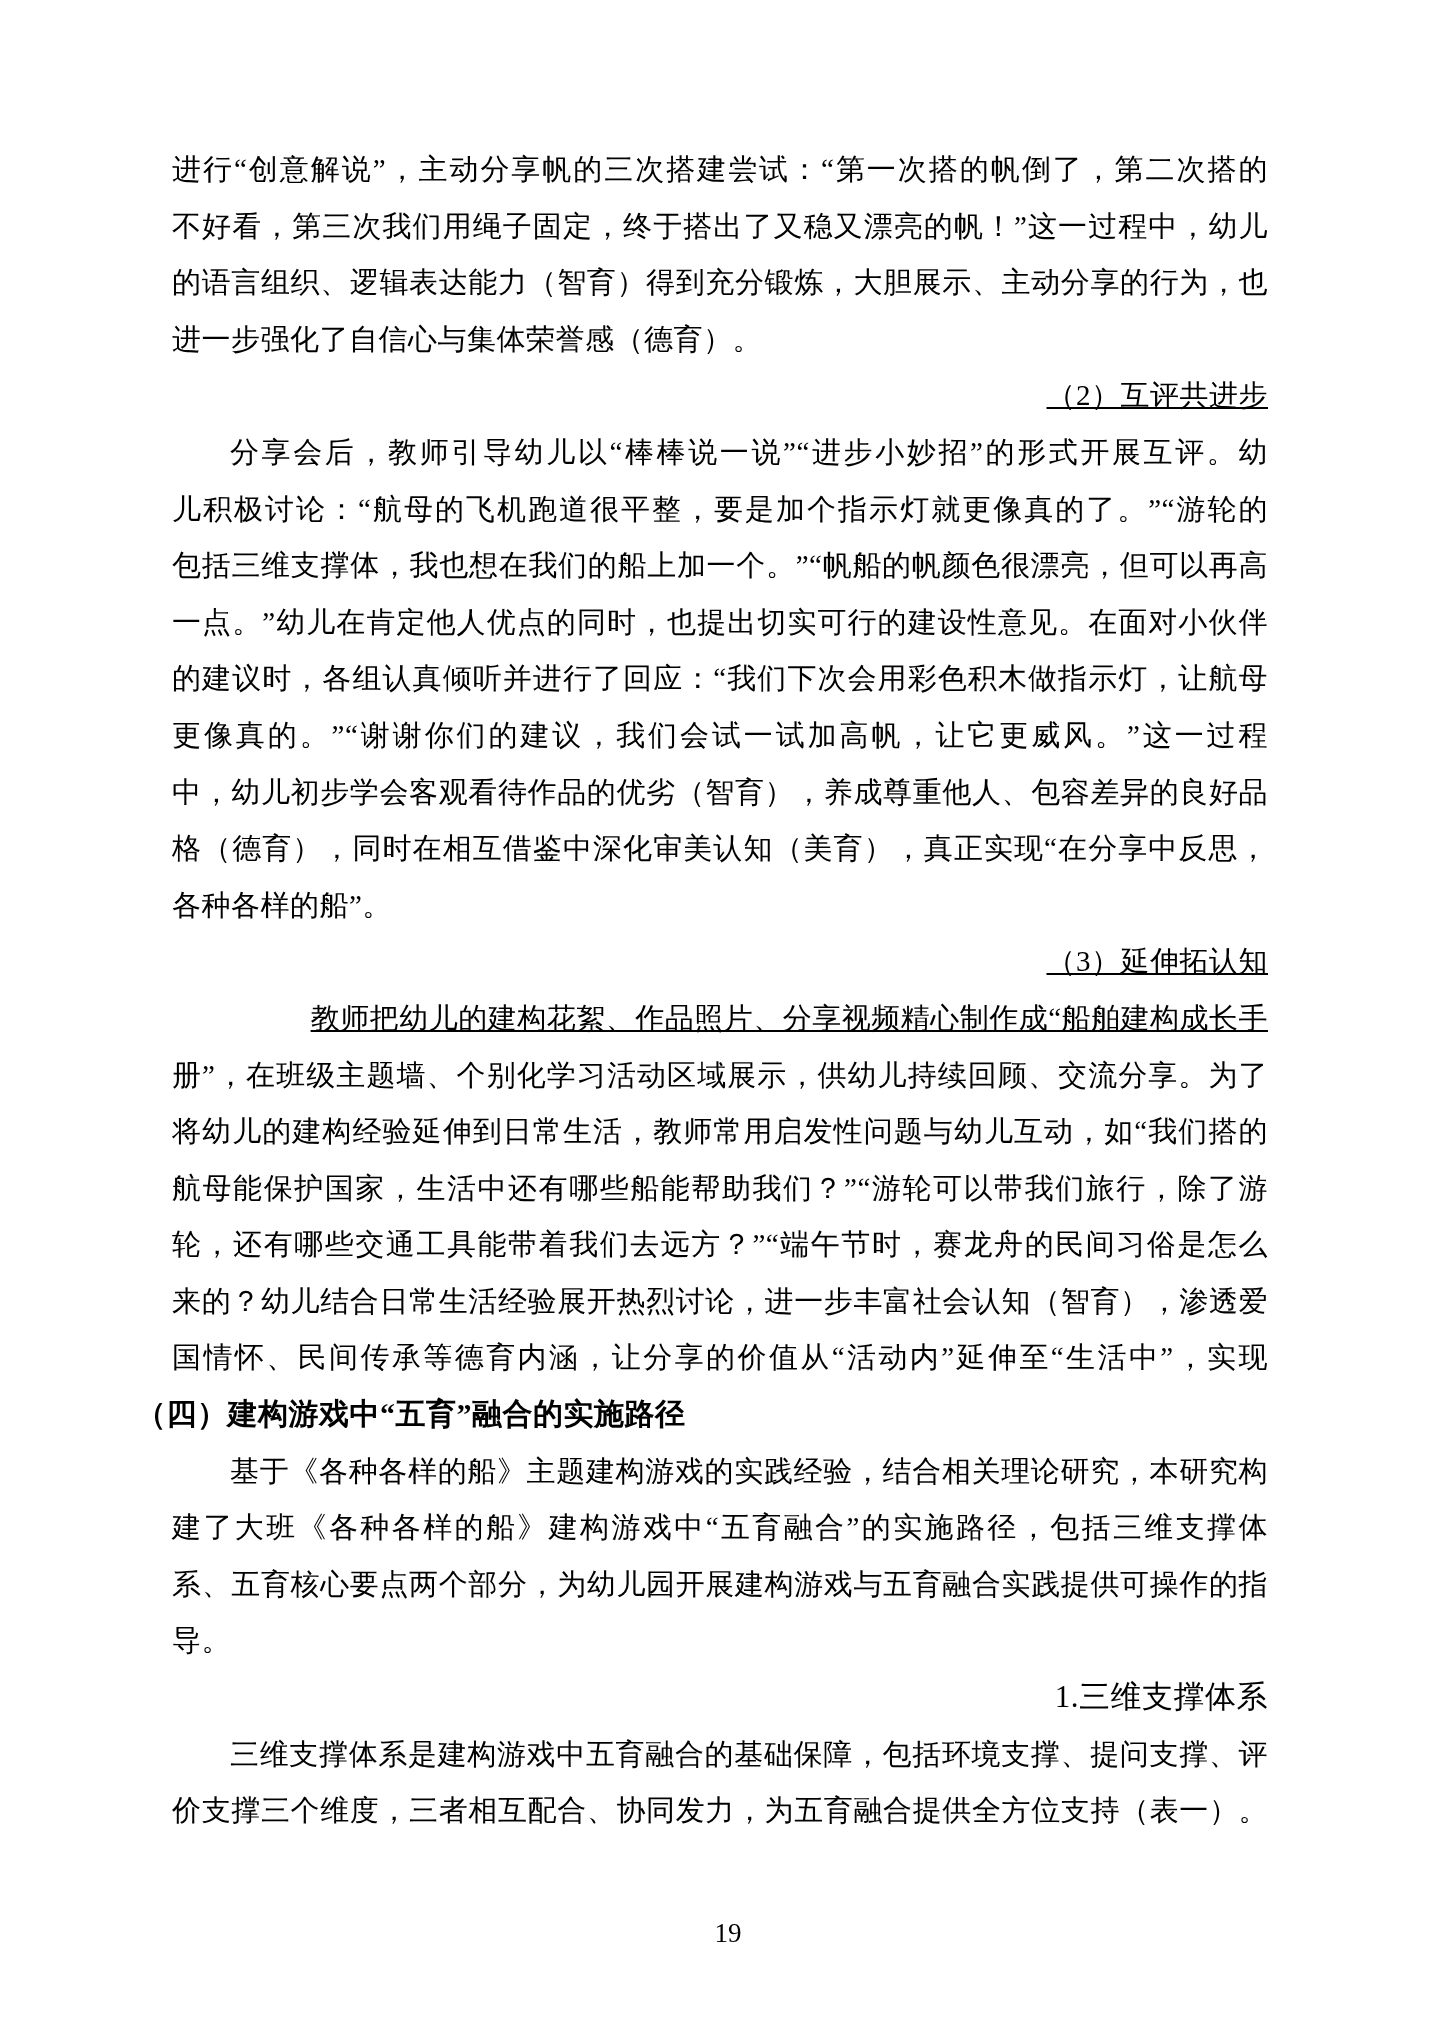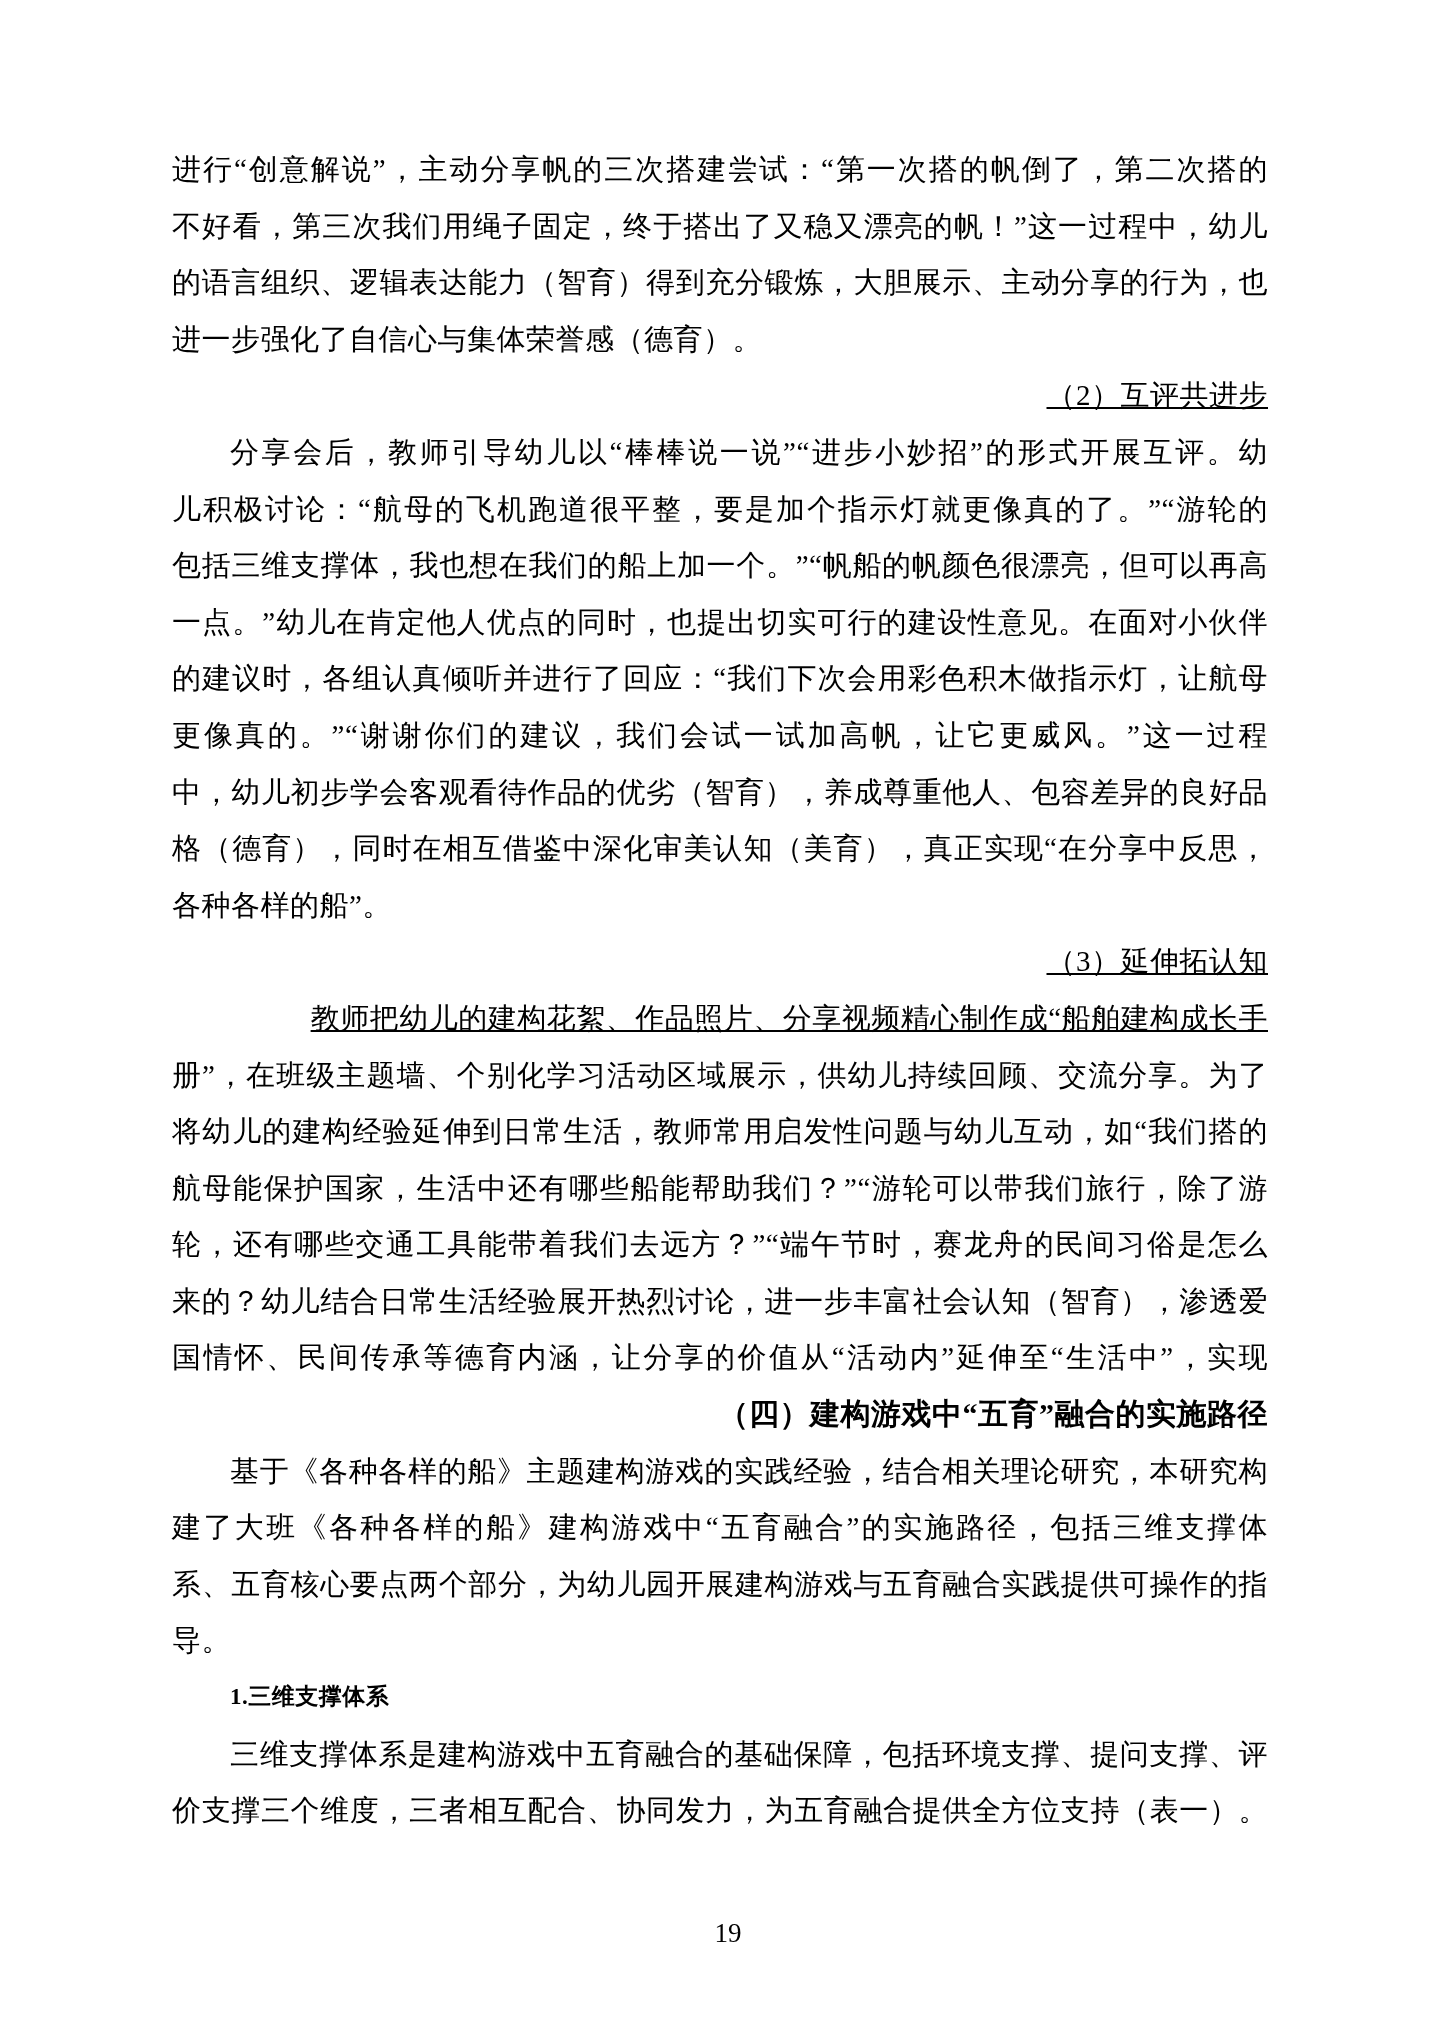--- a/index.html
+++ b/index.html
@@ -30,29 +30,29 @@
     white-space: normal;
     text-align: justify;
     text-align-last: justify;
     text-justify: inter-character;
   }
   .justify-indent { text-indent: 58px; }
   .left { text-align: left; }
   .left-indent { text-align: right; text-indent: 58px; text-decoration: underline; }
   .heading {
     font-weight: bold;
-    text-align: right;
+    text-align: left;
     margin-left: -36px;
     font-size: 30px;
   }
   .subheading {
-    font-weight: bold;
-    text-align: left;
+    font-weight: normal;
+    text-align: right;
     text-indent: 58px;
-    font-size: 23px;
+    font-size: 31px;
   }
   .page-number {
     position: absolute;
     left: 0;
     top: 1916px;
     width: 1440px;
     text-align: center;
     font-size: 27px;
     line-height: 34px;
     color: #000000;

